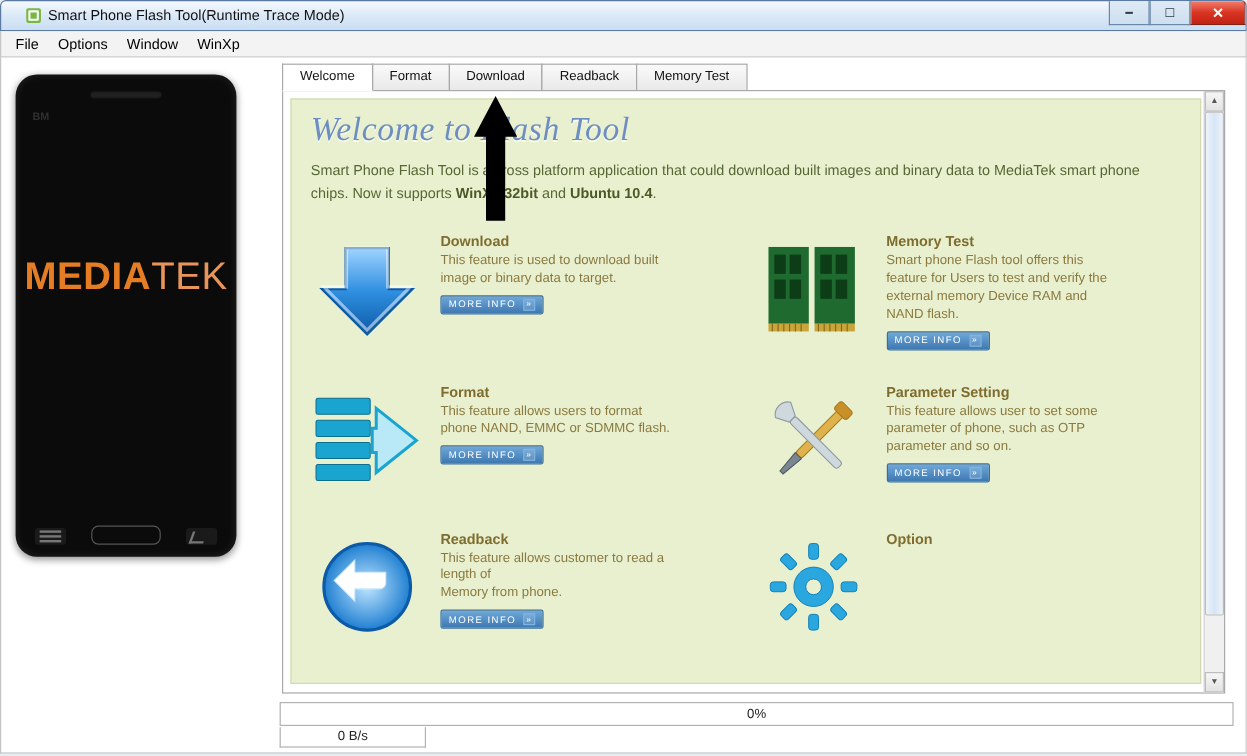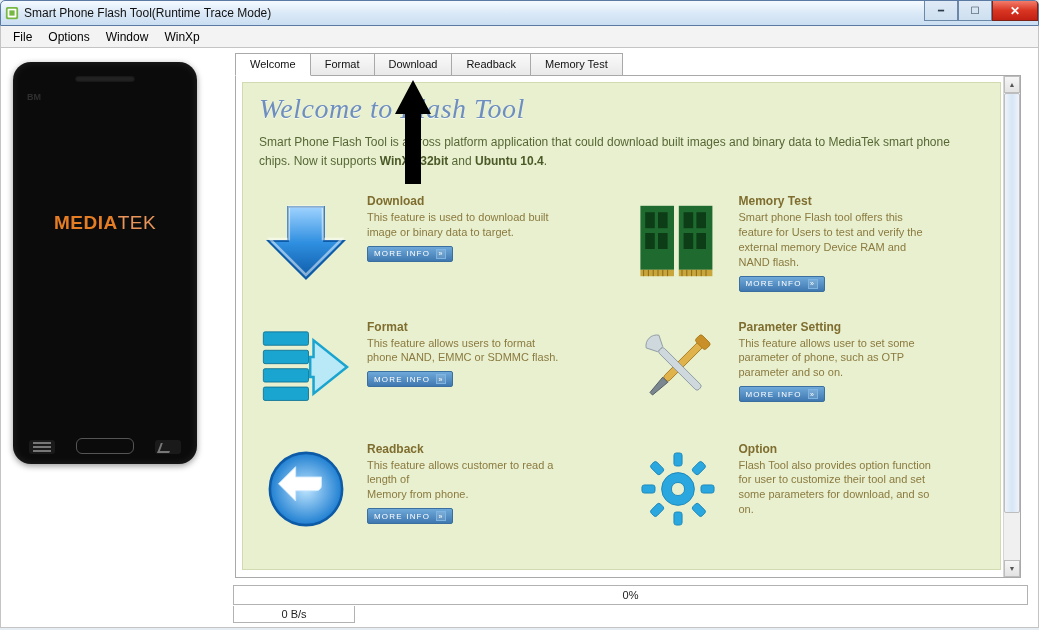--- a/index.html
+++ b/index.html
@@ -5,21 +5,21 @@
   * { box-sizing: border-box; margin: 0; padding: 0; font-family: "Segoe UI", Tahoma, sans-serif; }
   body { background: #e6eef4; width: 1039px; height: 630px; overflow: hidden; }
 
   
   .title-bar {
     height: 26px;
     background: linear-gradient(#f5faff,#dbe9f7,#cadef2);
     border: 1px solid #5a7aa3;
     border-radius: 5px 5px 0 0;
     display: flex; align-items: center; justify-content: space-between;
-    padding: 0 0 0 4px;
+    padding: 0 0 0 20px;
     font-size: 12px; color: #111;
   }
   .title-bar .left { display:flex; align-items:center; gap:5px; }
   .app-icon { width:14px; height:14px; display:block; }
   .win-buttons { display:flex; height:100%; }
   .win-btn { width:34px; height:20px; border:1px solid #6c88a8; border-top:none;
     background:linear-gradient(#dfeaf5,#cddff0); display:flex; align-items:center; justify-content:center;
     font-size:10px; color:#2b3b4a; }
   .win-btn.close { width:46px; background:linear-gradient(#f37c6a,#d93523,#c22113); color:#fff;
     border-color:#7d2216; border-radius:0 3px 0 0; font-weight:bold; font-size:12px; }
@@ -35,21 +35,21 @@
 
   
   .phone-pane { width:228px; padding:10px 12px; }
   .phone-body { width:184px; height:402px; border-radius:18px;
     background:#0b0b0b; box-shadow:inset 0 0 8px rgba(255,255,255,0.1),0 2px 6px rgba(0,0,0,0.4);
     position:relative; margin-top:4px; }
   .phone-earpiece { position:absolute; top:14px; left:50%; transform:translateX(-50%);
     width:60px; height:6px; border-radius:3px; background:#222; box-shadow:inset 0 0 2px #000; }
   .phone-label-bm { position:absolute; top:30px; left:14px; font-size:9px; color:#2f2f2f; font-weight:bold; }
   .phone-screen-text { position:absolute; top:150px; width:100%; text-align:center;
-    color:#e57d24; font-family:Arial,sans-serif; font-size:19px; font-weight:800; letter-spacing:0.5px;}
+    color:#e57d24; font-family:Arial,sans-serif; font-size:32px; font-weight:800; letter-spacing:0.5px;}
   .phone-screen-text .thin { font-weight:400; color:#e9955a; }
   .phone-home { position:absolute; bottom:10px; left:50%; transform:translateX(-50%);
     width:58px; height:16px; border:1px solid #555; border-radius:6px; }
   .phone-soft-l { position:absolute; bottom:10px; left:16px; width:26px; height:14px;
     background:#1a1a1a; border-radius:3px; }
   .phone-soft-l::before { content:""; position:absolute; top:6px; left:4px; width:18px; height:2px; background:#777; box-shadow:0 -4px 0 #777, 0 4px 0 #777; }
   .phone-soft-r { position:absolute; bottom:10px; right:16px; width:26px; height:14px;
     background:#1a1a1a; border-radius:3px; }
   .phone-soft-r::after { content:""; position:absolute; top:3px; left:4px; width:10px; height:8px;
     border-bottom:2px solid #777; border-left:2px solid #777; transform:skewX(-20deg); }
@@ -318,21 +318,20 @@
                       <rect x="-5" y="28" width="10" height="16" rx="3" transform="rotate(45)"></rect>
                       <rect x="-44" y="-5" width="16" height="10" rx="3" transform="rotate(45)"></rect>
                       <rect x="28" y="-5" width="16" height="10" rx="3" transform="rotate(45)"></rect>
                     </g>
                     <circle cx="50" cy="50" r="8" fill="#e8f0cf"></circle>
                   </g>
                 </svg>
               </div>
               <div class="txt">
                 <h3>Option</h3>
-                <p>Flash Tool also provides option function for user to customize their tool and set some parameters for download, and so on.</p>
               </div>
             </div>
 
           </div>
         </div>
       </div>
 
       <div class="scrollbar-v">
         <div class="sb-btn">▲</div>
         <div class="sb-track">

